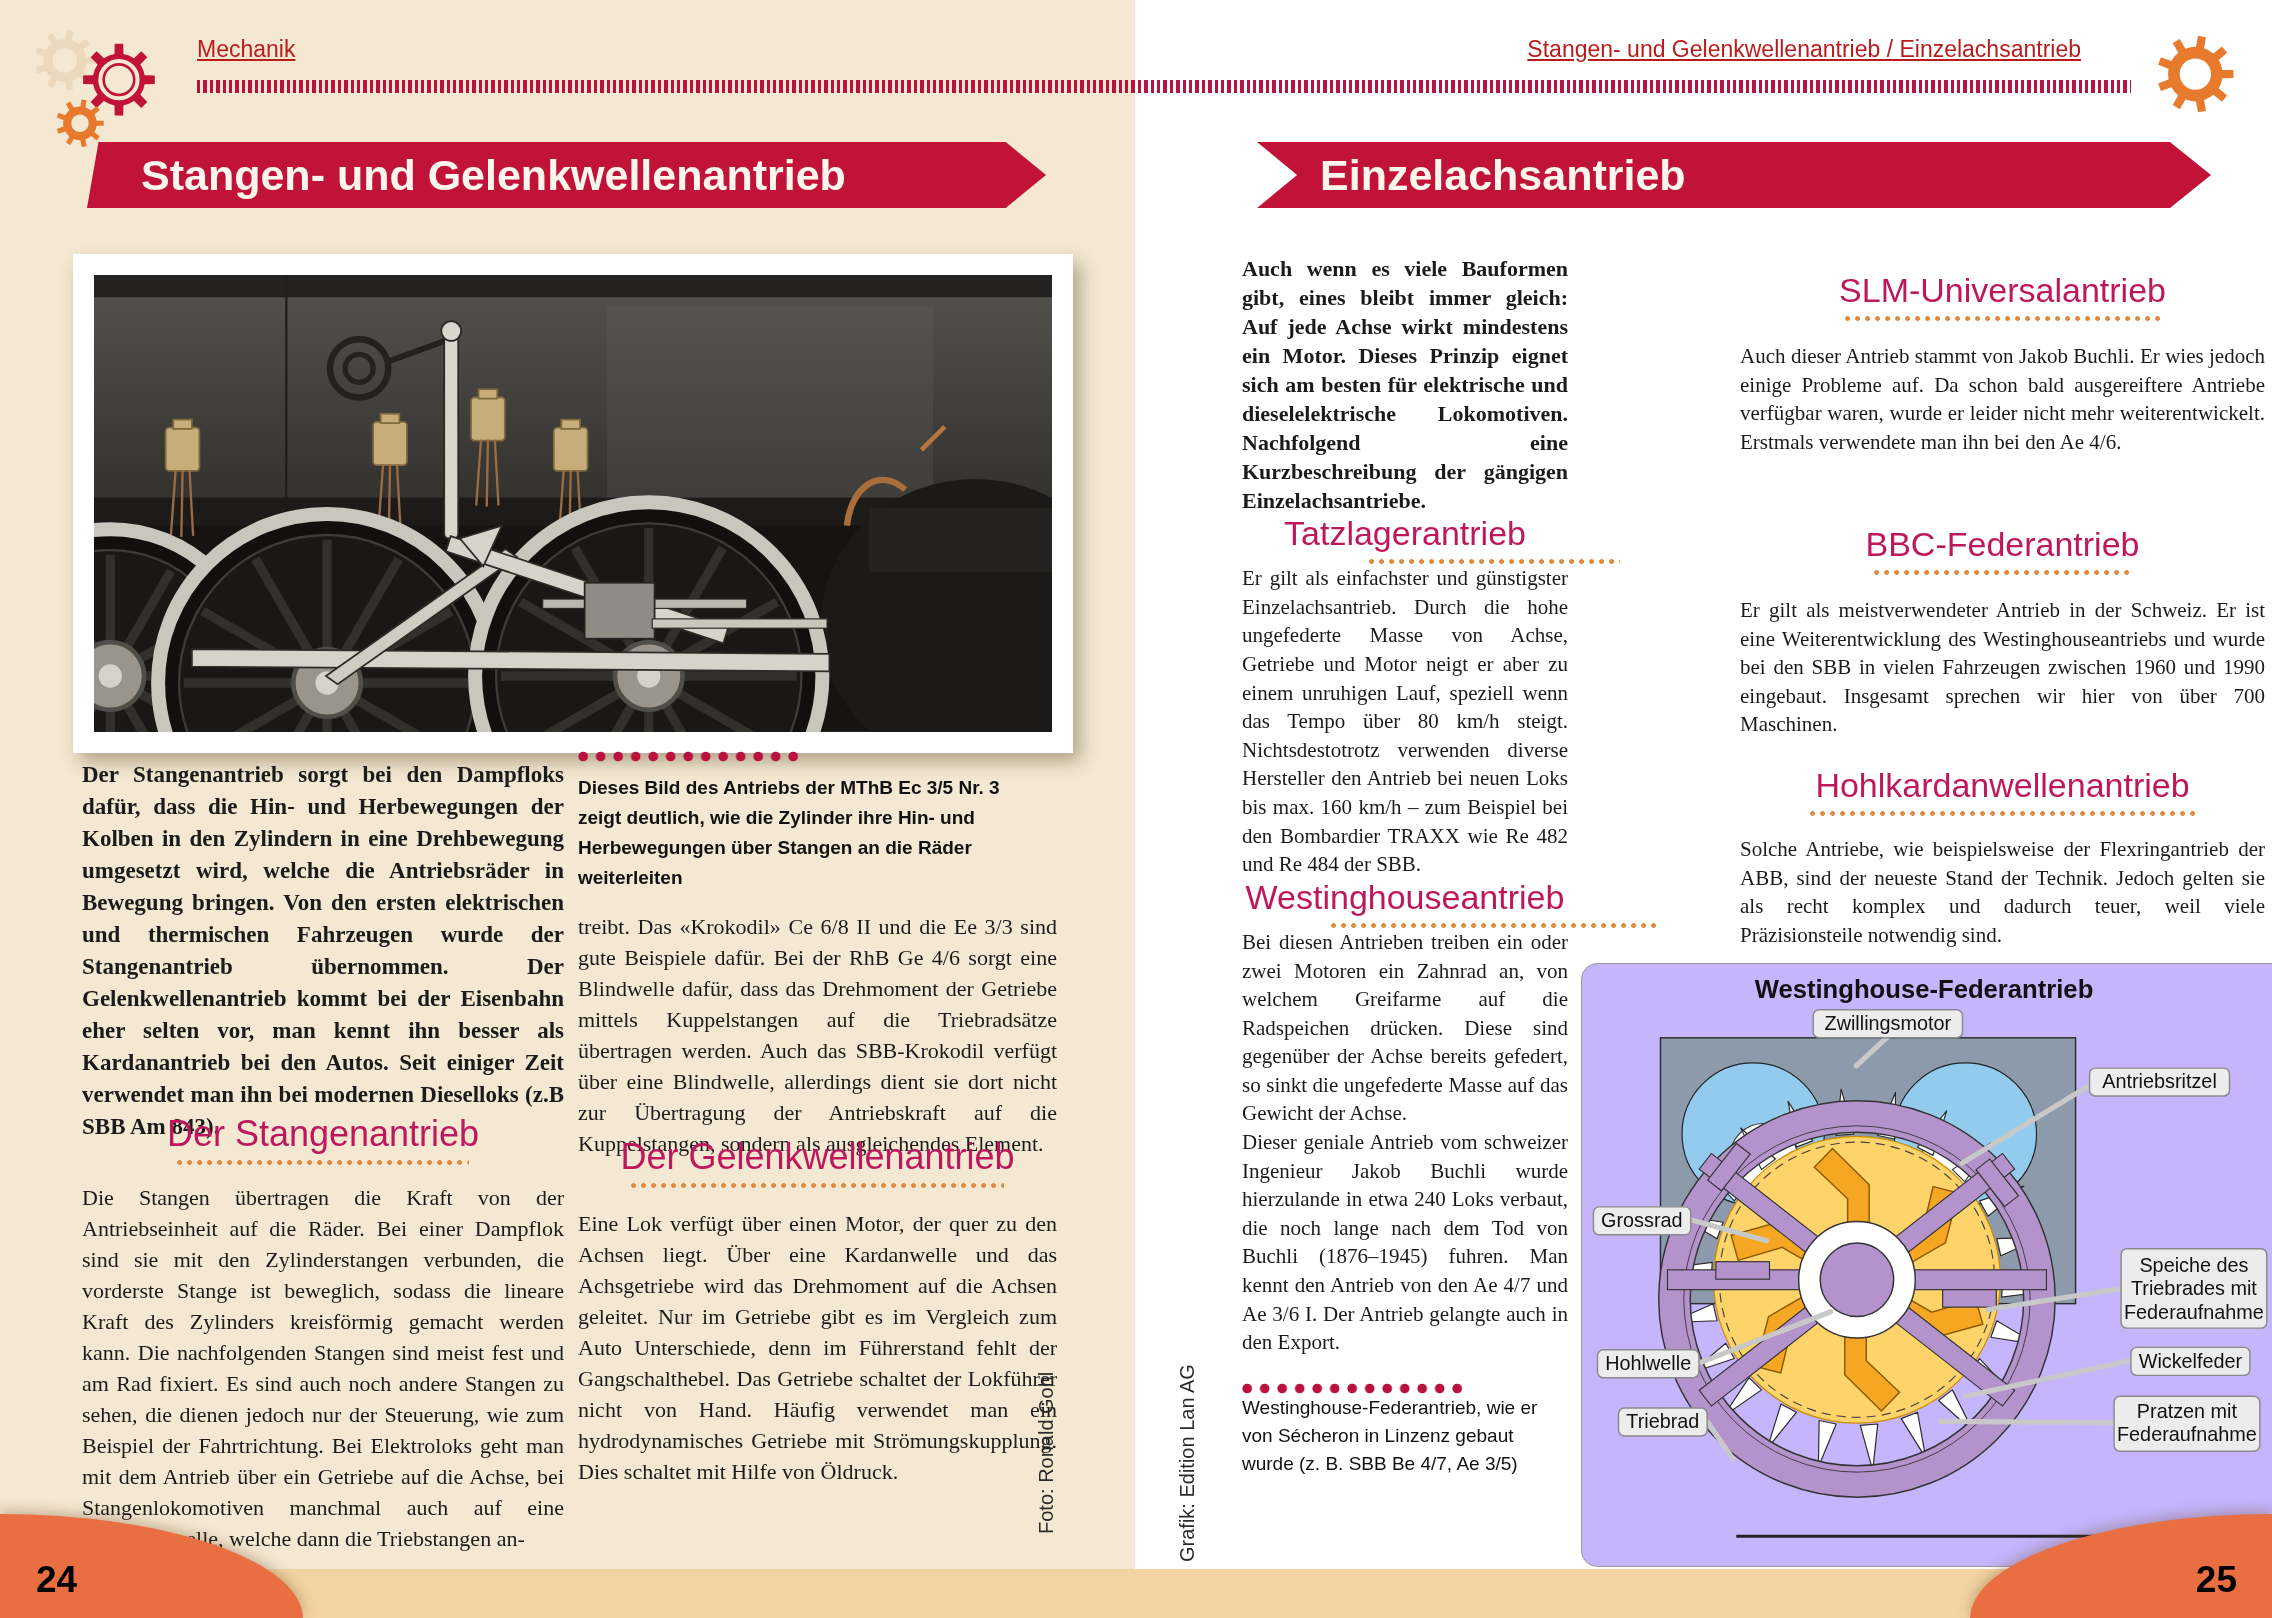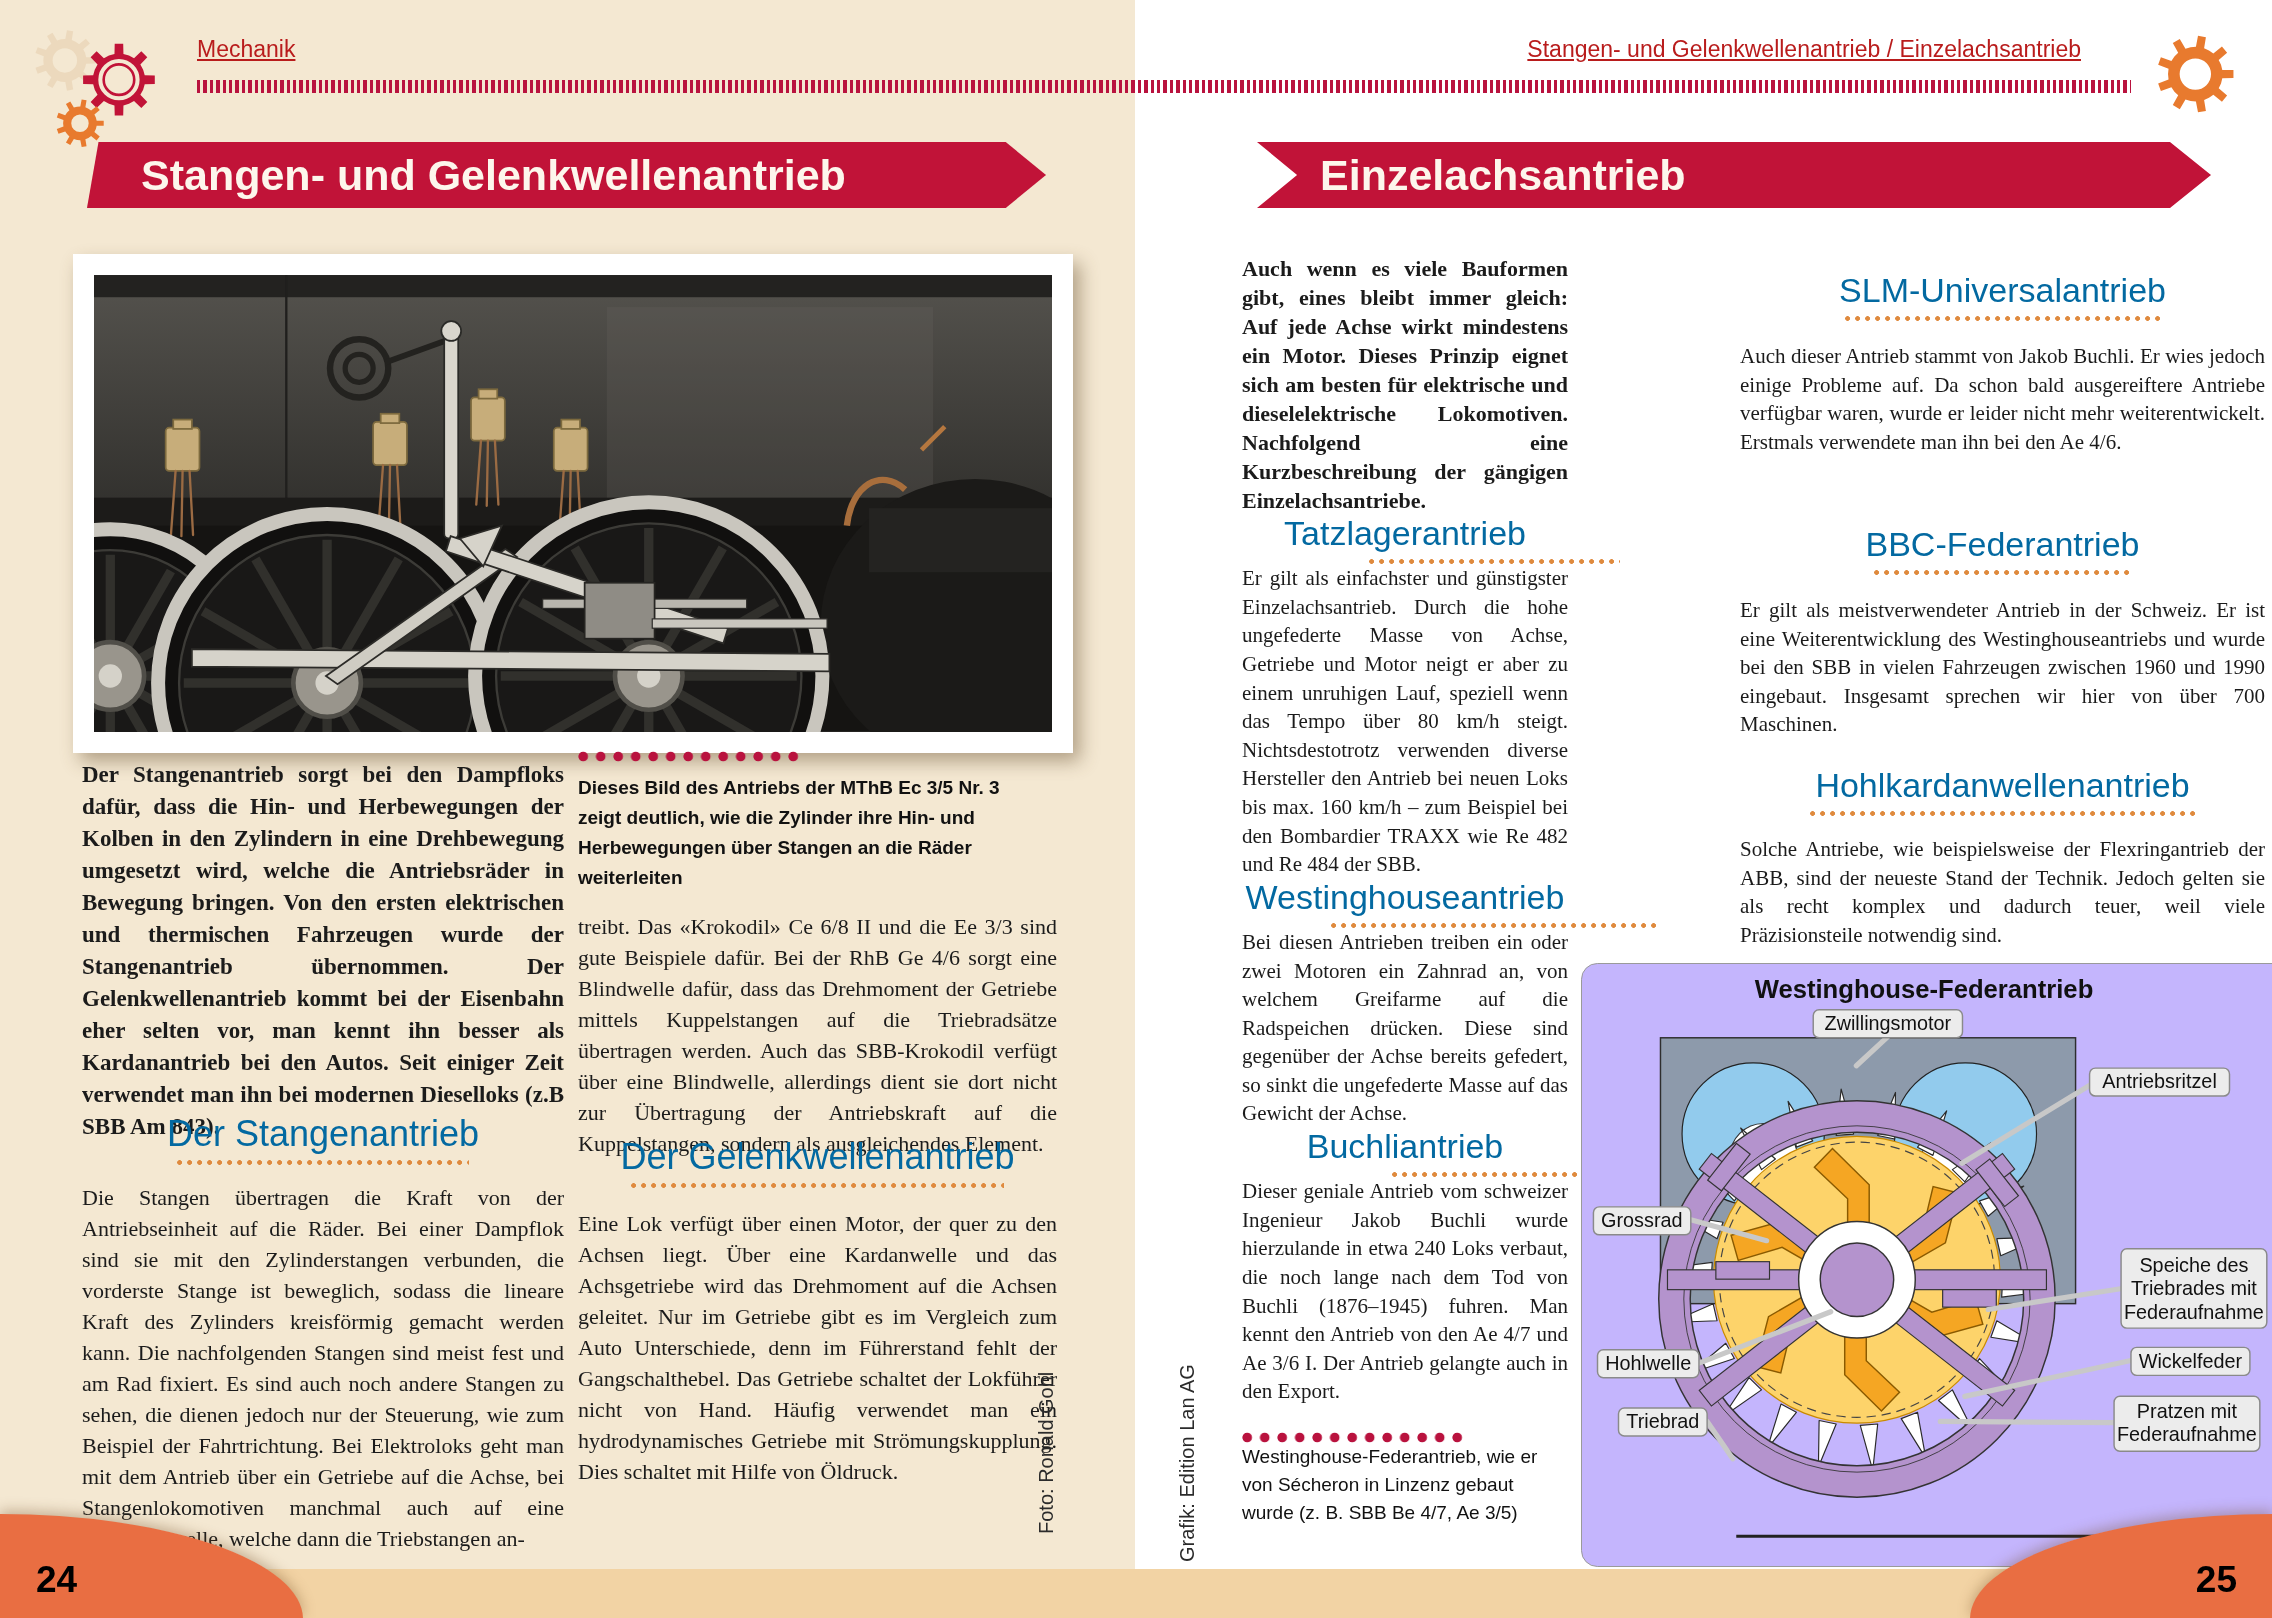--- a/index.html
+++ b/index.html
@@ -34,21 +34,21 @@
   
   .photo-frame{left:73px;top:254px;width:1000px;height:499px;background:#fff;
      box-shadow:7px 9.3px 17.5px rgba(95,70,40,.45);}
   .photo-svg{position:absolute;left:21px;top:21px;width:958px;height:457px;display:block;}
 
   
   .lintro{font:bold 23px/32px "Liberation Serif",serif;text-align:justify;}
   .lbody {font:22px/31px "Liberation Serif",serif;text-align:justify;}
   .rintro{font:bold 22px/29px "Liberation Serif",serif;text-align:justify;}
   .rbody {font:21px/28.6px "Liberation Serif",serif;text-align:justify;}
-  .h-red{font-family:"Liberation Sans",sans-serif;color:#0369a1;text-align:center;font-weight:400;}
+  .h-red{font-family:"Liberation Sans",sans-serif;color:#be185d;text-align:center;font-weight:400;}
   .h-red.lsz{font-size:36px;line-height:38px;}
   .h-red.rsz{font-size:34px;line-height:37px;}
   .dots{height:5.2px;margin:7px auto 0;background-image:radial-gradient(circle at 2.6px 2.6px,#df8a3e 2.1px,rgba(0,0,0,0) 2.8px);background-size:10px 5.2px;background-repeat:repeat-x;}
   .bigdots{height:11px;background-image:radial-gradient(circle at 5.2px 5.5px,#b9123e 4.4px,rgba(0,0,0,0) 5.2px);background-size:17.5px 11px;background-repeat:repeat-x;}
   .cap-l{font:bold 19px/30px "Liberation Sans",sans-serif;color:#111;}
   .cap-r{font:19px/28px "Liberation Sans",sans-serif;color:#111;}
   .vcredit{position:absolute;font:20px "Liberation Sans",sans-serif;color:#2b2b2b;
      transform:rotate(-90deg);transform-origin:left bottom;white-space:nowrap;}
 
   
@@ -230,24 +230,20 @@
   <div class="h-red rsz mt-a">
     <span>Tatzlagerantrieb</span>
     <div class="dots" style="width:251px;"></div>
   </div>
   <p class="rbody mt-b">Er gilt als einfachster und günstigster Einzelachsantrieb. Durch die hohe ungefederte Masse von Achse, Getriebe und Motor neigt er aber zu einem unruhigen Lauf, speziell wenn das Tempo über 80 km/h steigt. Nichtsdestotrotz verwenden diverse Hersteller den Antrieb bei neuen Loks bis max. 160 km/h – zum Beispiel bei den Bombardier TRAXX wie Re 482 und Re 484 der SBB.</p>
   <div class="h-red rsz mt-c">
     <div><span>Westinghouseantrieb</span>
       <div class="dots" style="width:326px;"></div></div>
   </div>
   <p class="rbody mt-d">Bei diesen Antrieben treiben ein oder zwei Motoren ein Zahnrad an, von welchem Greifarme auf die Radspeichen drücken. Diese sind gegenüber der Achse bereits gefedert, so sinkt die ungefederte Masse auf das Gewicht der Achse.</p>
-  <div class="h-red rsz mt-e">
-    <span>Buchliantrieb</span>
-    <div class="dots" style="width:204px;"></div>
-  </div>
   <p class="rbody mt-f">Dieser geniale Antrieb vom schweizer Ingenieur Jakob Buchli wurde hierzulande in etwa 240 Loks verbaut, die noch lange nach dem Tod von Buchli (1876–1945) fuhren. Man kennt den Antrieb von den Ae 4/7 und Ae 3/6 I. Der Antrieb gelangte auch in den Export.</p>
   <div class="bigdots mt-g" style="width:227px;"></div>
   <p class="cap-r mt-h">Westinghouse-Federantrieb, wie er von Sécheron in Linzenz gebaut wurde (z. B. SBB Be 4/7, Ae 3/5)</p>
 </div>
 <div class="vcredit" style="left:1199px;top:1539px;">Grafik: Edition Lan AG</div>
 
 <div class="abs h-red rsz" style="left:1740px;top:272px;width:525px;">
   <span>SLM-Universalantrieb</span>
   <div class="dots" style="width:315px;"></div>
 </div>

